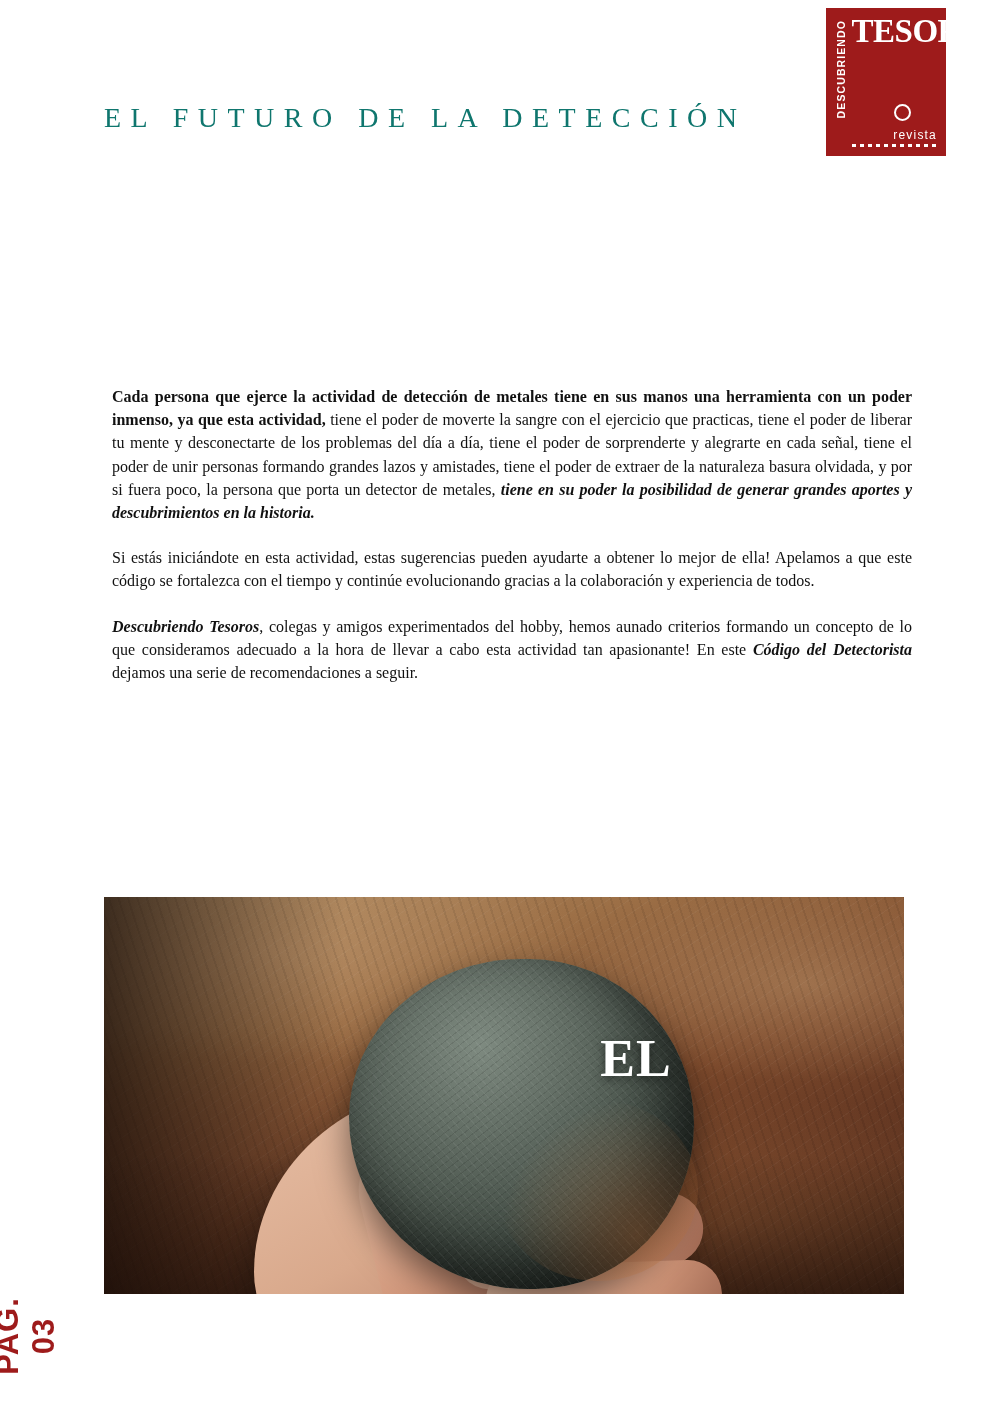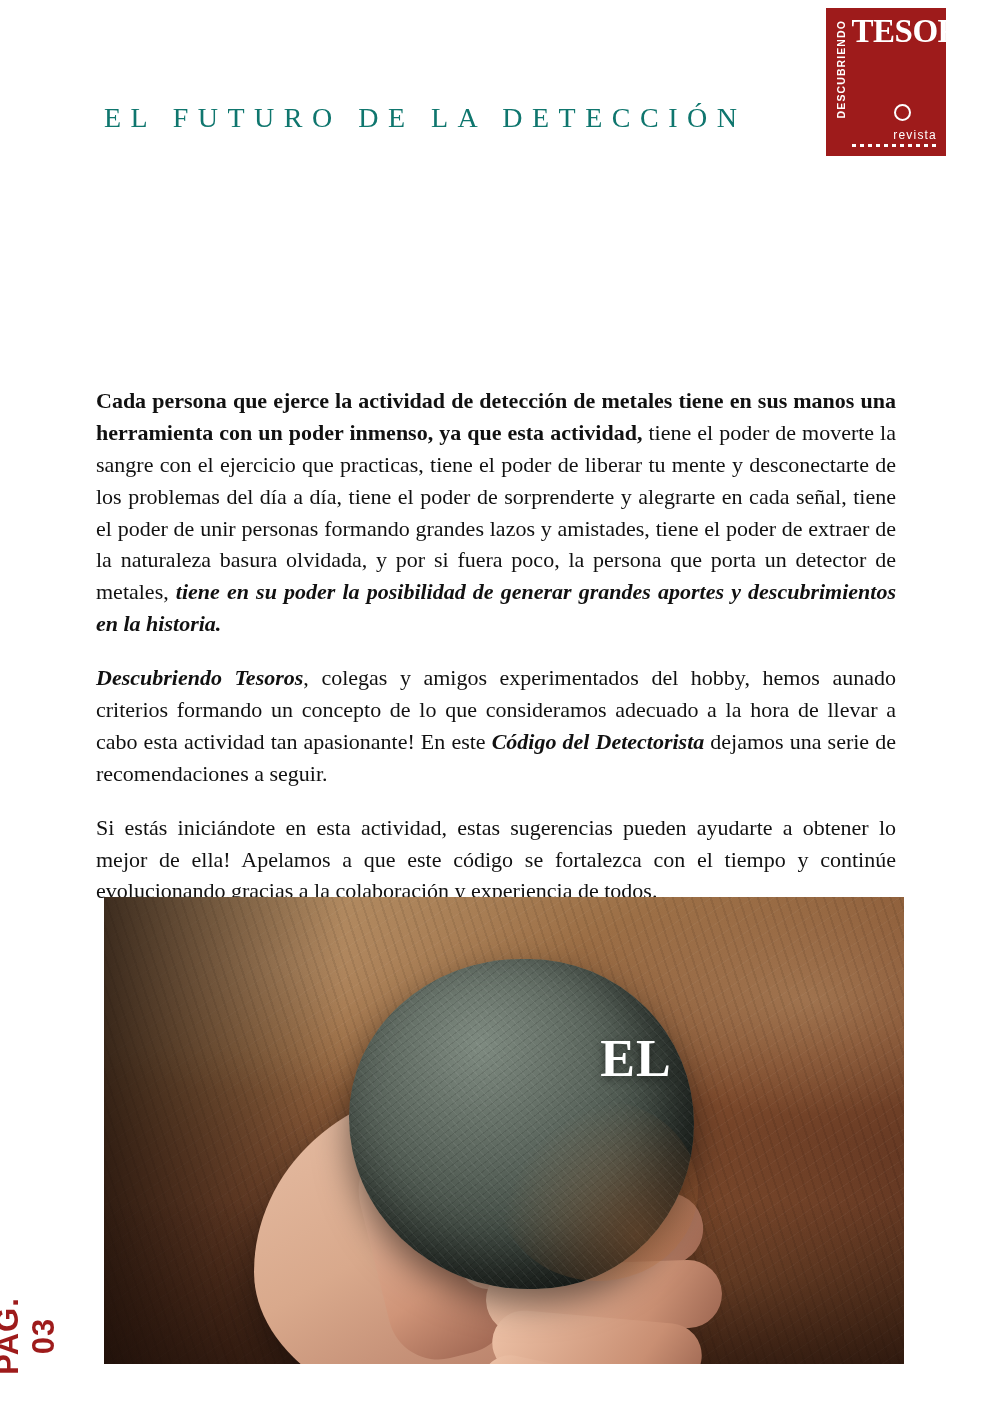--- a/index.html
+++ b/index.html
@@ -124,39 +124,39 @@
     font-size: 28px;
     letter-spacing: 9.5px;
     color: #0f766e;
     margin-top: 6px;
     white-space: nowrap;
   }
 
   
   .article {
     position: absolute;
-    left: 96px;
+    left: 112px;
     top: 385px;
     width: 800px;
-    font-size: 22px;
+    font-size: 16px;
     line-height: 1.45;
     color: #111111;
     text-align: justify;
   }
   .article p { margin: 0 0 22px 0; }
   .lead-bold { font-weight: 700; }
   .ital-bold { font-style: italic; font-weight: 700; }
 
   
   .photo {
     position: absolute;
     left: 104px;
     top: 897px;
     width: 800px;
-    height: 467px;
+    height: 397px;
     overflow: hidden;
     background: #2b1c14;
   }
   .photo-bg {
     position: absolute;
     inset: 0;
     background:
       radial-gradient(ellipse 55% 40% at 22% 14%, rgba(190,150,110,0.55), transparent 70%),
       radial-gradient(ellipse 45% 35% at 88% 22%, rgba(185,145,105,0.5), transparent 70%),
       radial-gradient(ellipse 60% 45% at 78% 82%, rgba(150,95,55,0.55), transparent 72%),
@@ -281,22 +281,22 @@
   <div class="logo-revista">revista</div>
   <div class="logo-dots"></div>
 </div>
 
 <div class="masthead">
   <div class="subtitle">EL FUTURO DE LA DETECCIÓN</div>
 </div>
 
 <div class="article">
   <p><span class="lead-bold">Cada persona que ejerce la actividad de detección de metales tiene en sus manos una herramienta con un poder inmenso, ya que esta actividad,</span><span> tiene el poder de moverte la sangre con el ejercicio que practicas, tiene el poder de liberar tu mente y desconectarte de los problemas del día a día, tiene el poder de sorprenderte y alegrarte en cada señal, tiene el poder de unir personas formando grandes lazos y amistades, tiene el poder de extraer de la naturaleza basura olvidada, y por si fuera poco, la persona que porta un detector de metales, </span><span class="ital-bold">tiene en su poder la posibilidad de generar grandes aportes y descubrimientos en la historia.</span></p>
+  <p>Si estás iniciándote en esta actividad, estas sugerencias pueden ayudarte a obtener lo mejor de ella! Apelamos a que este código se fortalezca con el tiempo y continúe evolucionando gracias a la colaboración y experiencia de todos.</p>
   <p><span class="ital-bold">Descubriendo Tesoros</span><span>, colegas y amigos experimentados del hobby, hemos aunado criterios formando un concepto de lo que consideramos adecuado a la hora de llevar a cabo esta actividad tan apasionante!  En este </span><span class="ital-bold">Código del Detectorista</span><span> dejamos una serie de recomendaciones a seguir.</span></p>
-  <p>Si estás iniciándote en esta actividad, estas sugerencias pueden ayudarte a obtener lo mejor de ella! Apelamos a que este código se fortalezca con el tiempo y continúe evolucionando gracias a la colaboración y experiencia de todos.</p>
 </div>
 
 <div class="photo">
   <div class="photo-bg"></div>
   <div class="photo-grain"></div>
   <div class="photo-dark-l"></div>
   <div class="photo-dark-b"></div>
 
   <div class="hand">
     <div class="thumb"></div>

